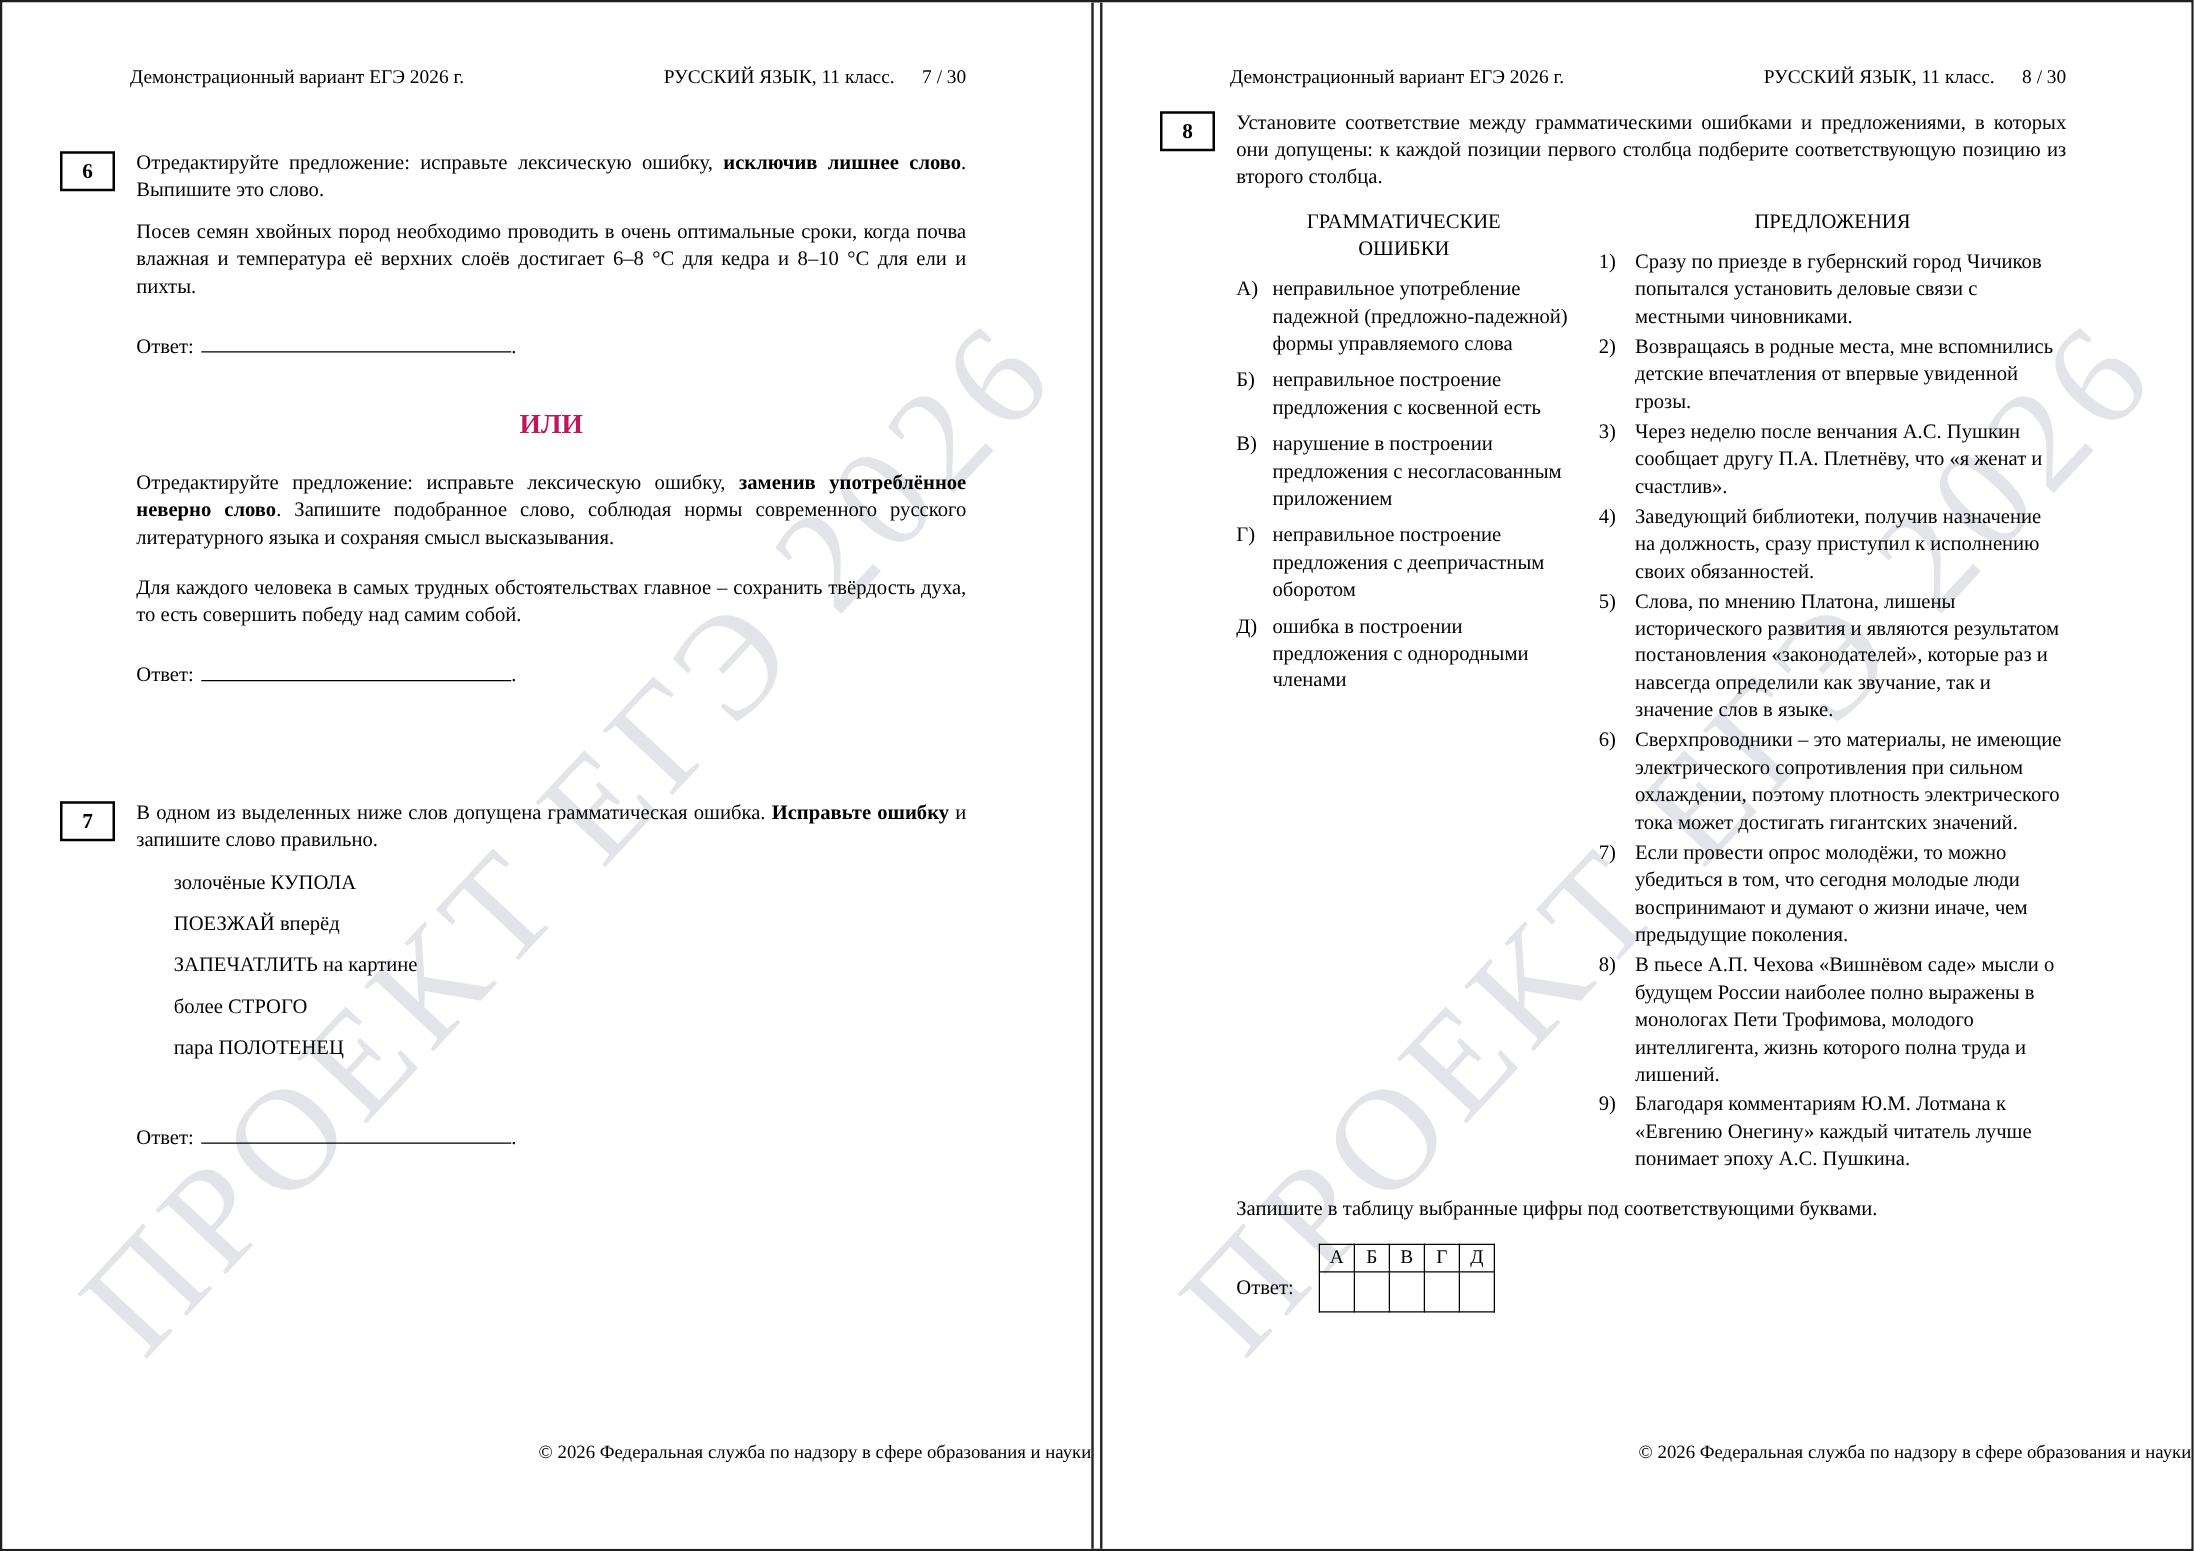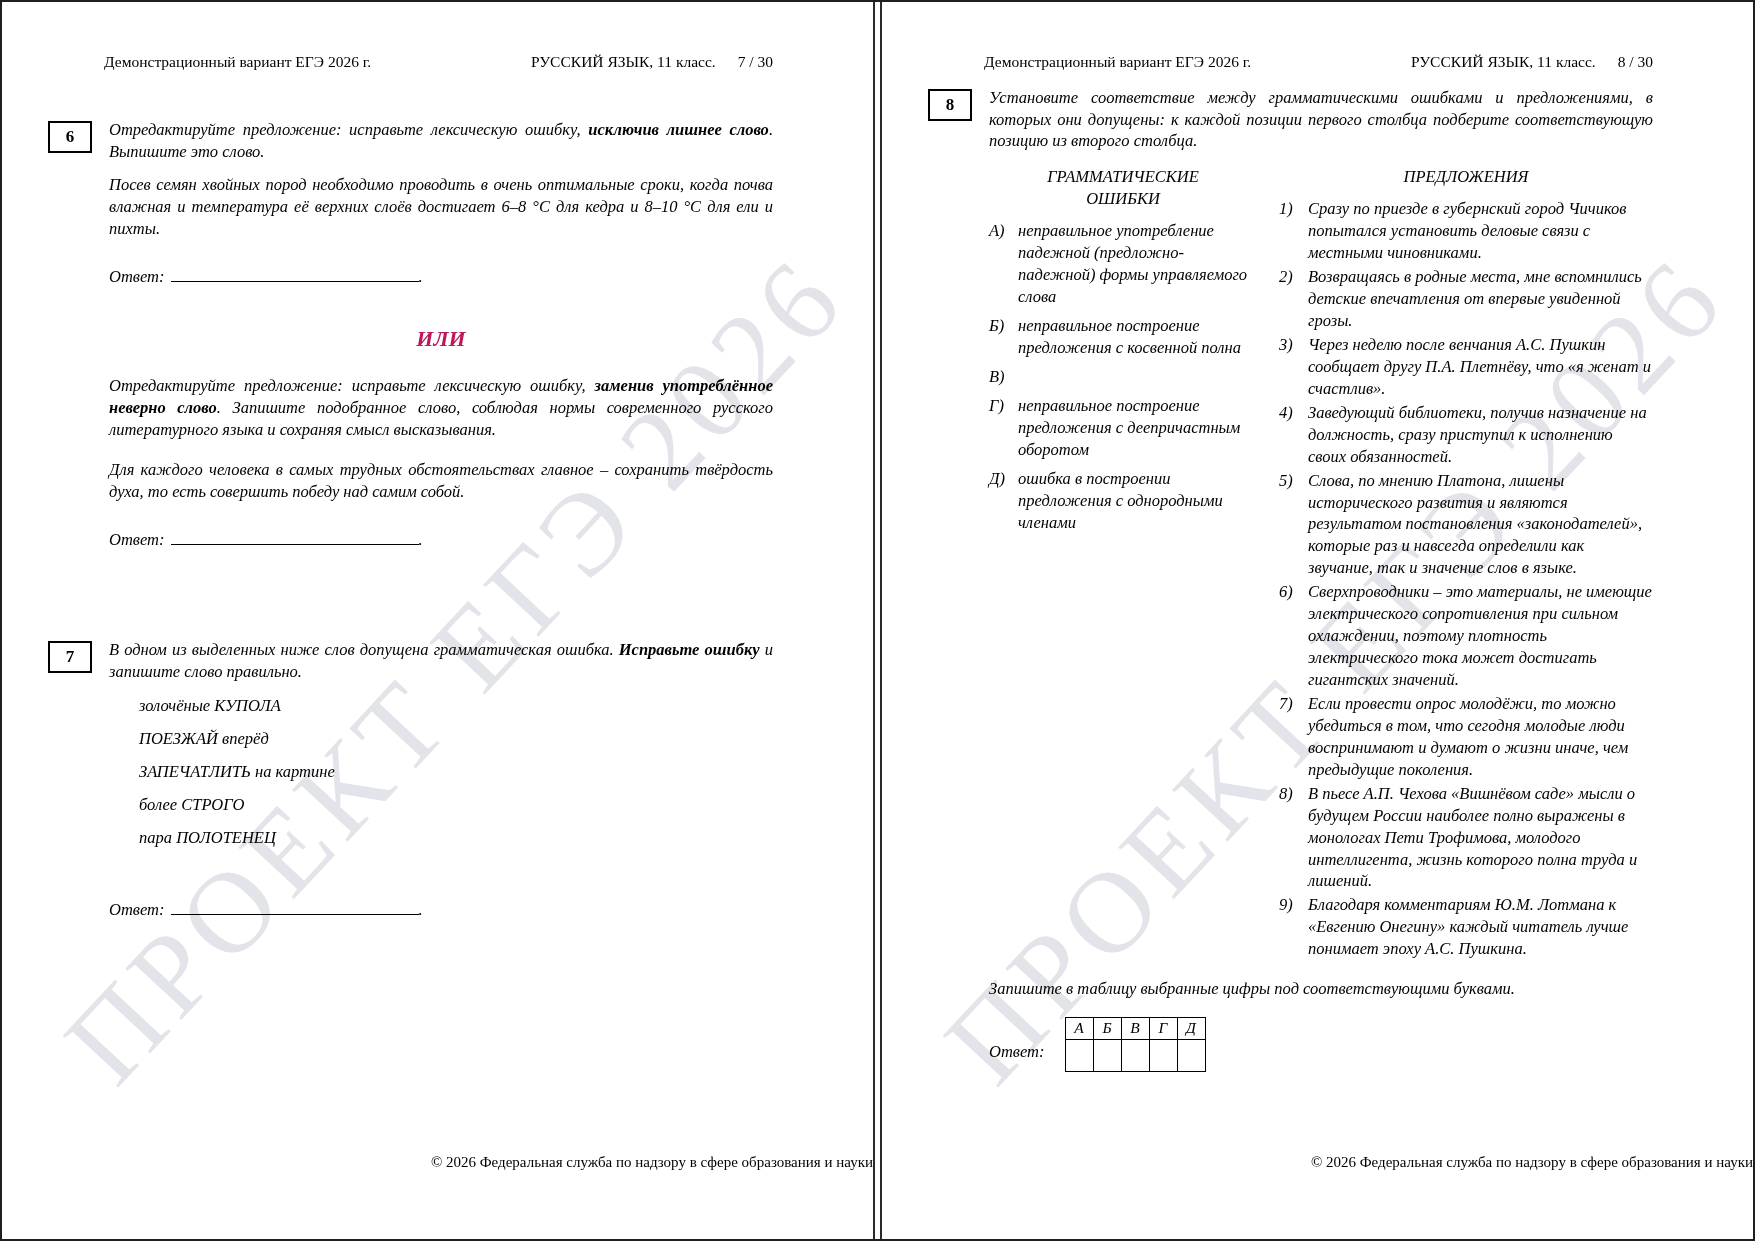--- a/index.html
+++ b/index.html
@@ -24,21 +24,21 @@
   .page-body { position:relative; z-index:1; padding:50px 100px 0 46px; font-size:16.5px; line-height:1.33; }
 
   .header { display:flex; justify-content:space-between; margin-left:56px; font-size:15.5px; white-space:nowrap; }
   .header-right { display:flex; gap:22px; }
 
   .task { display:flex; align-items:flex-start; }
   .qnum-box {
     width:40px; height:28px; border:2px solid #000; flex:none;
     text-align:center; font-weight:700; font-size:17px; line-height:27px; margin-top:2px;
   }
-  .task-body { flex:1 1 auto; padding-left:17px; min-width:0;font-style:italic; }
+  .task-body { flex:1 1 auto; padding-left:17px; min-width:0; }
 
   .para { text-align:justify; margin:0 0 12px 0; }
   .b { font-weight:700; }
 
   .answer-line { margin-top:26px; white-space:nowrap; }
   .blank { display:inline-block; width:248px; border-bottom:1.3px solid #000; height:15px; vertical-align:baseline; margin-left:6px; }
 
   .or-divider { text-align:center; font-weight:700; color:#be185d; margin:36px 0 22px 0; font-size:22px; }
 
   .word { margin:11px 0 11px 30px; }
@@ -146,24 +146,25 @@
           <div class="match-cols">
 
             <div class="errors-col">
               <div class="col-header">ГРАММАТИЧЕСКИЕ ОШИБКИ</div>
               <div class="mi">
                 <span class="mi-marker">А)</span>
                 <span class="mi-text">неправильное употребление падежной (предложно-падежной) формы управляемого слова</span>
               </div>
               <div class="mi">
                 <span class="mi-marker">Б)</span>
-                <span class="mi-text">неправильное построение предложения с косвенной полна</span>
+                <span class="mi-text">неправильное построение предложения с косвенной есть</span>
               </div>
               <div class="mi">
                 <span class="mi-marker">В)</span>
+                <span class="mi-text">нарушение в построении предложения с несогласованным приложением</span>
               </div>
               <div class="mi">
                 <span class="mi-marker">Г)</span>
                 <span class="mi-text">неправильное построение предложения с деепричастным оборотом</span>
               </div>
               <div class="mi">
                 <span class="mi-marker">Д)</span>
                 <span class="mi-text">ошибка в построении предложения с однородными членами</span>
               </div>
             </div>

